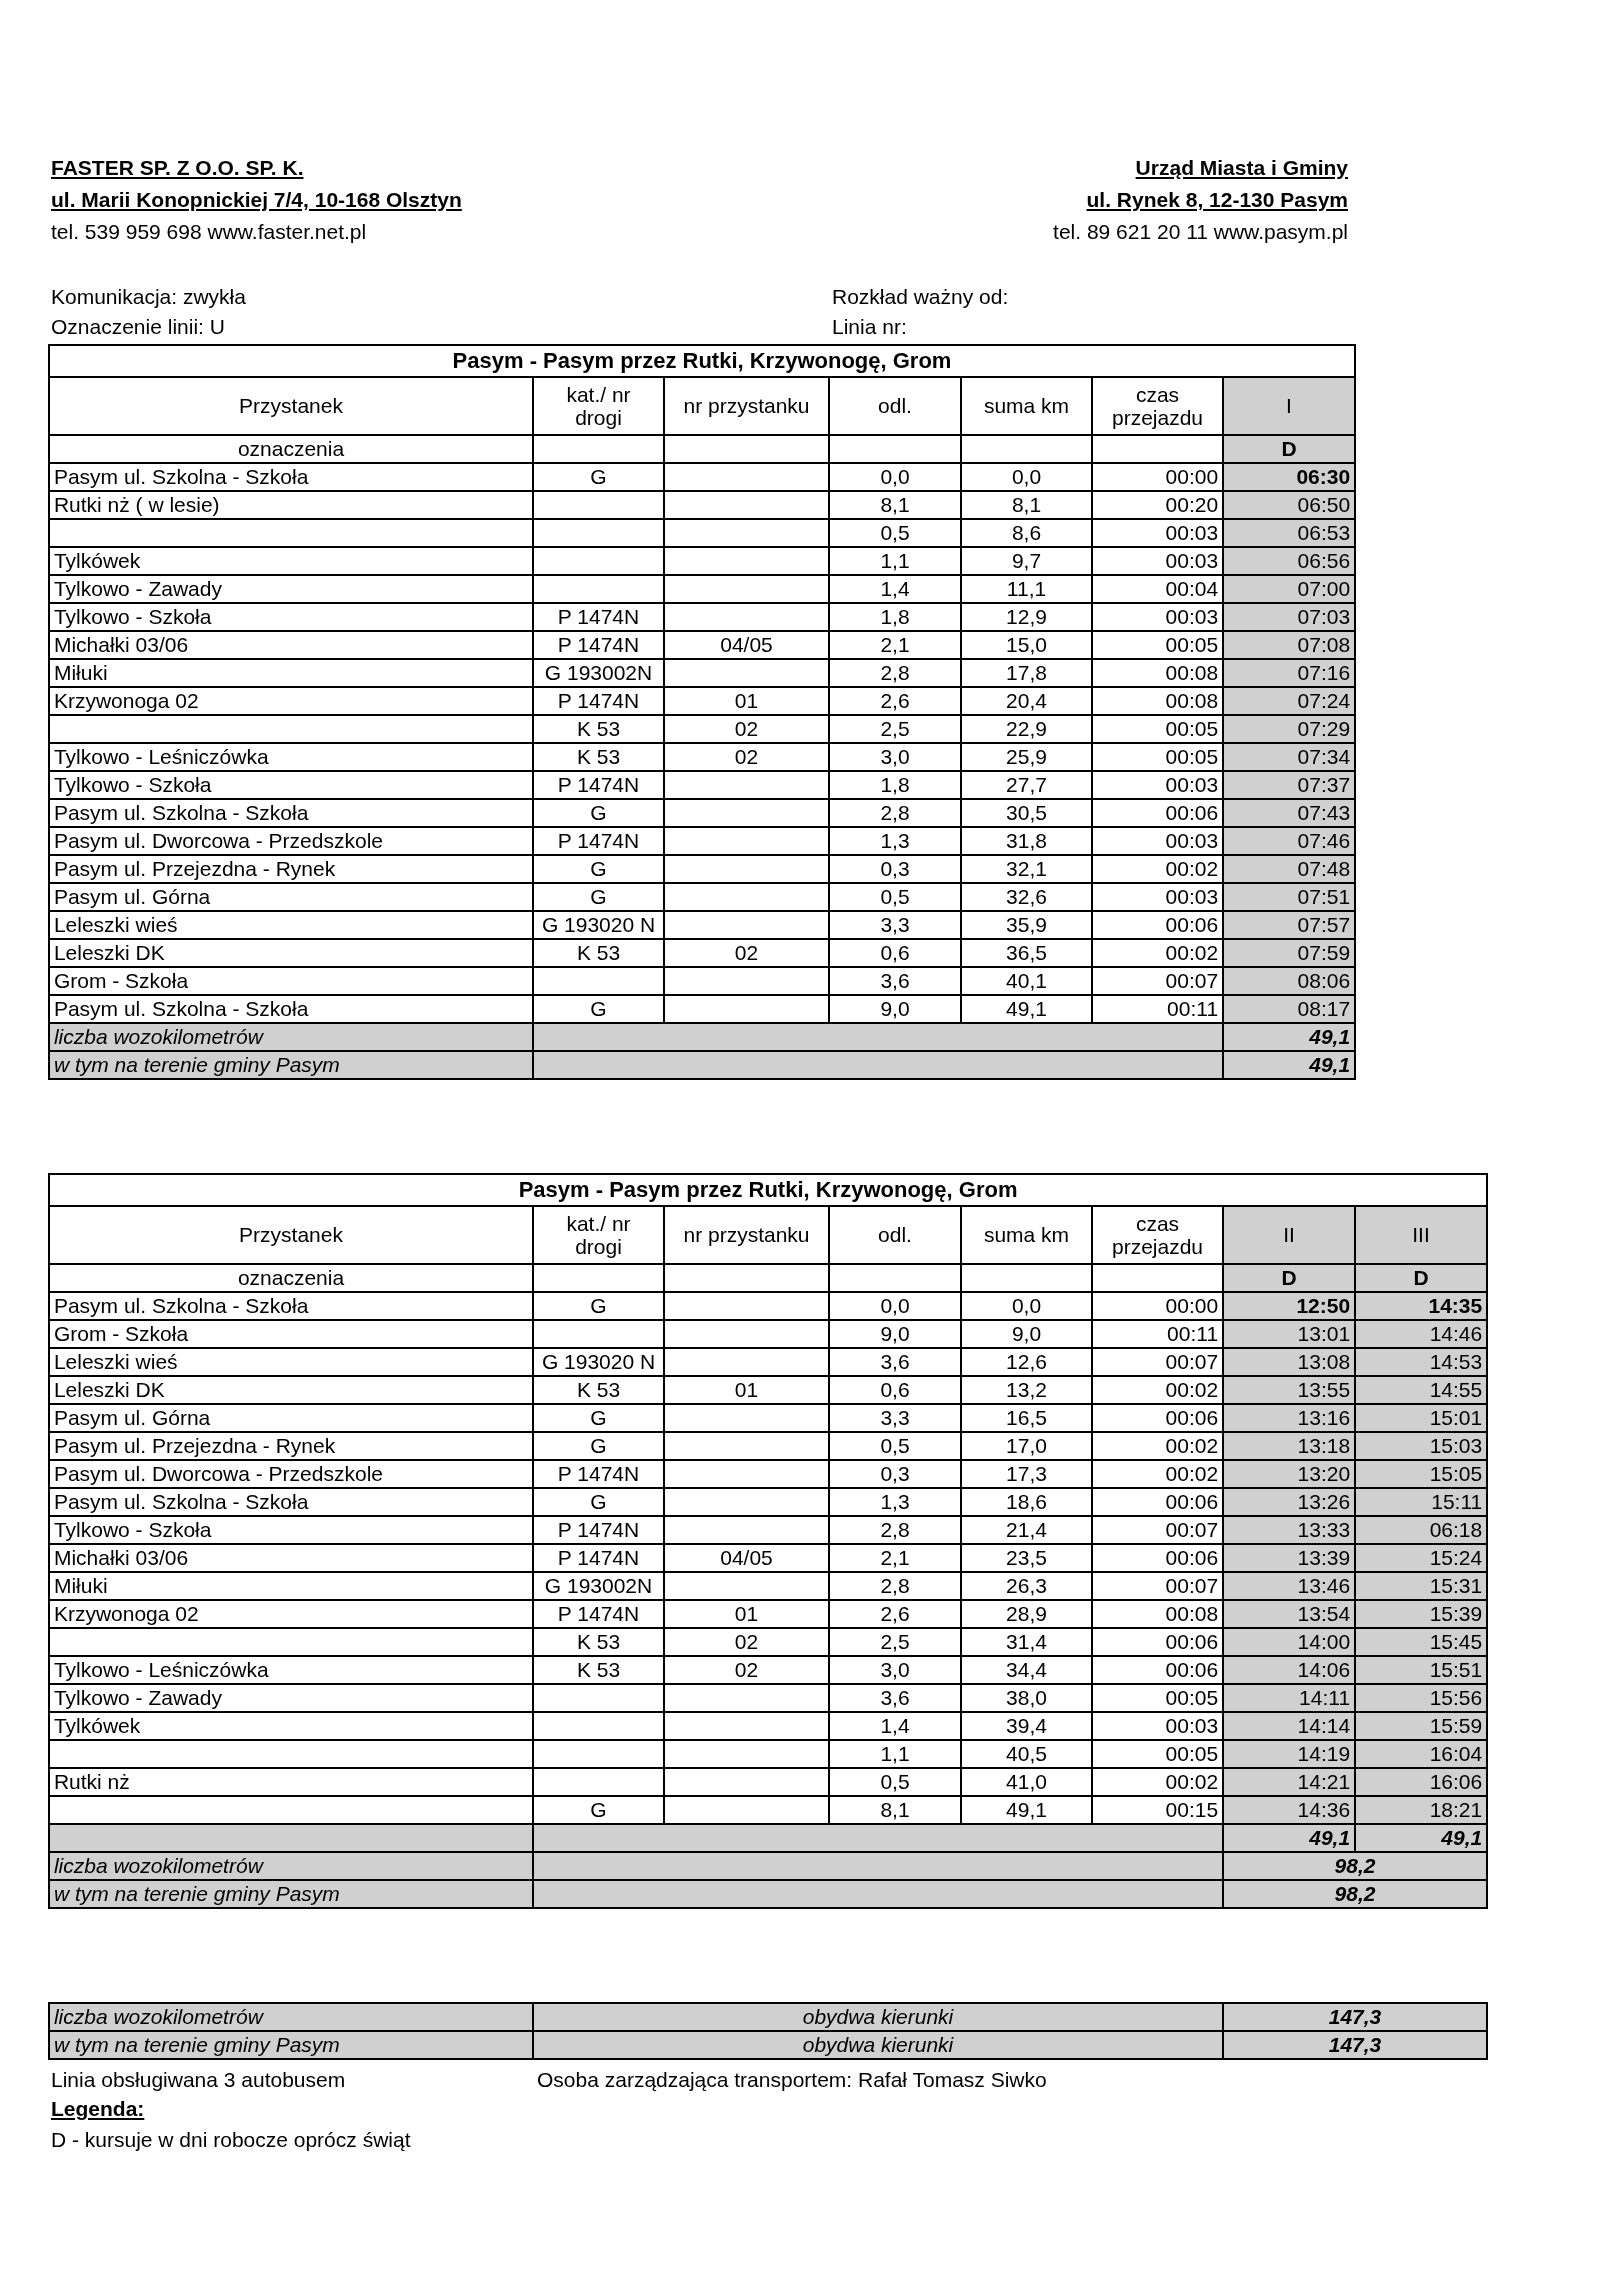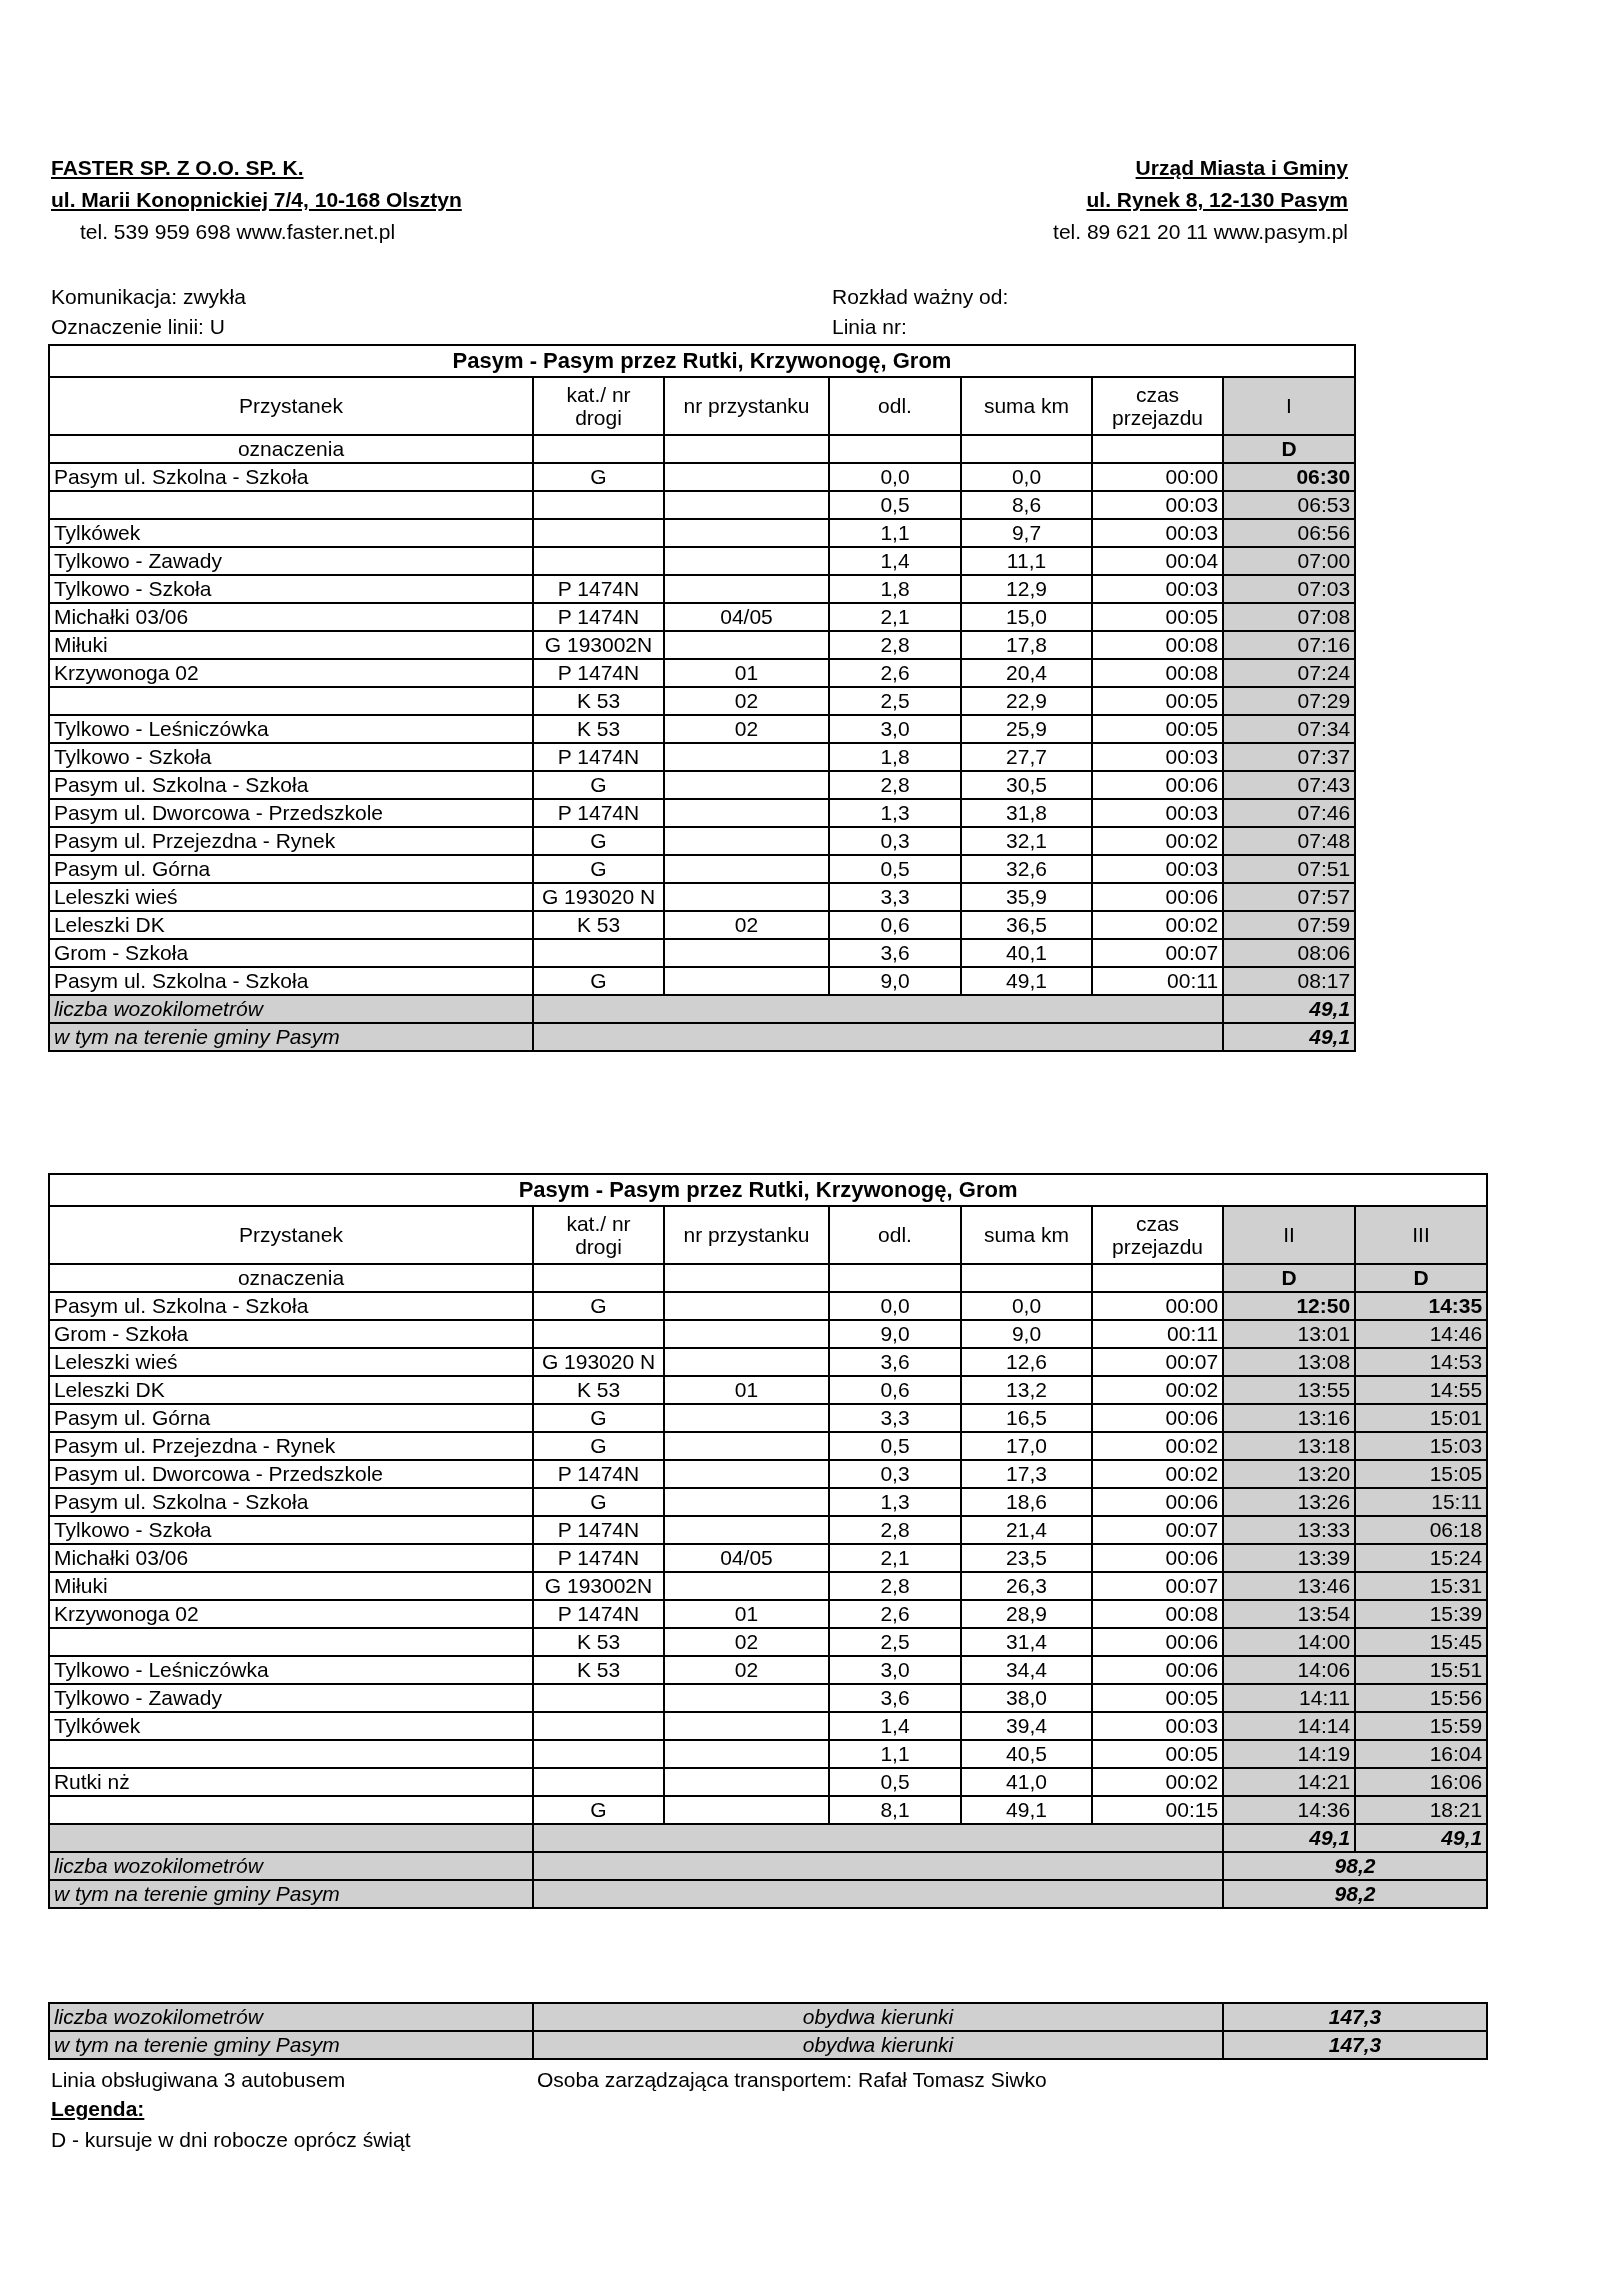--- a/index.html
+++ b/index.html
@@ -30,21 +30,21 @@
   table.tt td.it { font-style: italic; }
   table.tt td.b { font-weight: bold; }
   .footer { font-size: 21px; line-height: 30px; }
   .legend-title { font-weight: bold; text-decoration: underline; }
 </style>
 </head>
 <body>
 
 <div class="abs hdr bold" style="left:51px; top:152px;">FASTER SP. Z O.O. SP. K.</div>
 <div class="abs hdr bold" style="left:51px; top:184px;">ul. Marii Konopnickiej  7/4, 10-168 Olsztyn</div>
-<div class="abs hdr" style="left:51px; top:216px;margin-left:29px;">tel. 539 959 698 www.faster.net.pl</div>
+<div class="abs hdr" style="left:51px; top:216px;">tel. 539 959 698 www.faster.net.pl</div>
 
 <div class="abs hdr bold right" style="right:275px; top:152px;">Urząd Miasta i Gminy</div>
 <div class="abs hdr bold right" style="right:275px; top:184px;">ul. Rynek 8, 12-130 Pasym</div>
 <div class="abs hdr right" style="right:275px; top:216px;">tel. 89 621 20 11 www.pasym.pl</div>
 
 <div class="abs hdr" style="left:51px; top:281px;">Komunikacja: zwykła</div>
 <div class="abs hdr" style="left:51px; top:311px;">Oznaczenie linii: U</div>
 <div class="abs hdr" style="left:832px; top:281px;">Rozkład ważny od:</div>
 <div class="abs hdr" style="left:832px; top:311px;">Linia nr:</div>
 
@@ -87,20 +87,29 @@
         <td class="c g b">D</td>
       </tr>
       <tr>
         <td class="l">Pasym ul. Szkolna - Szkoła</td>
         <td class="c">G</td>
         <td class="c"></td>
         <td class="c">0,0</td>
         <td class="c">0,0</td>
         <td class="r">00:00</td>
         <td class="r g b">06:30</td>
+      </tr>
+      <tr>
+        <td class="l">Rutki nż ( w lesie)</td>
+        <td class="c"></td>
+        <td class="c"></td>
+        <td class="c">8,1</td>
+        <td class="c">8,1</td>
+        <td class="r">00:20</td>
+        <td class="r g">06:50</td>
       </tr>
       <tr>
         <td class="l"></td>
         <td class="c"></td>
         <td class="c"></td>
         <td class="c">0,5</td>
         <td class="c">8,6</td>
         <td class="r">00:03</td>
         <td class="r g">06:53</td>
       </tr>

